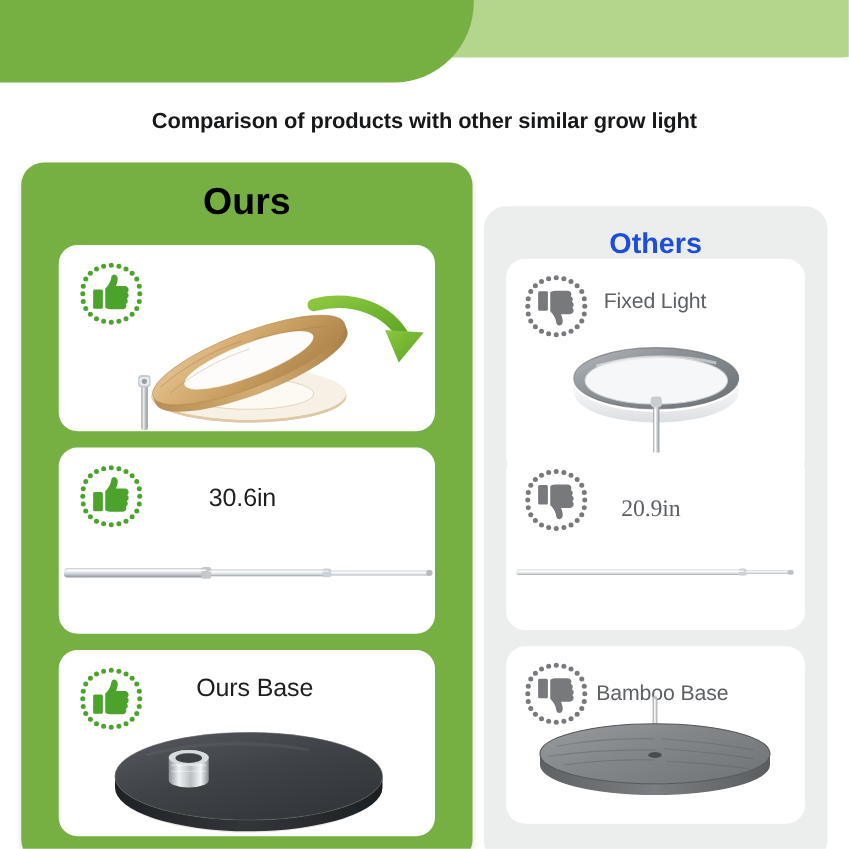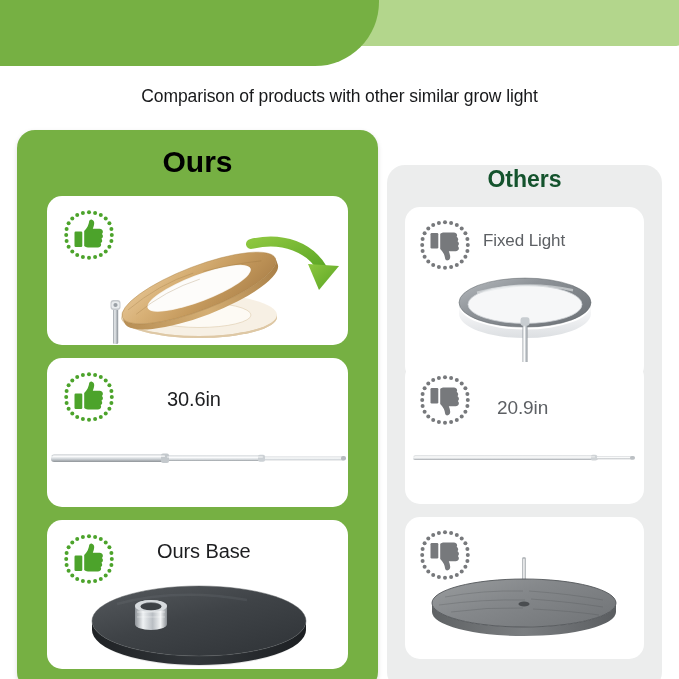--- a/index.html
+++ b/index.html
@@ -68,20 +68,21 @@
   #subtitle {
     position: absolute;
     left: 0;
     top: 86px;
     width: 679px;
     text-align: center;
     font-size: 17.5px;
     color: #17181a;
     letter-spacing: -0.1px;
     white-space: nowrap;
+    font-weight: bold;
   }
 
   
   .panel {
     position: absolute;
     box-sizing: border-box;
   }
   #panel-ours {
     left: 17px;
     top: 130px;
@@ -106,42 +107,42 @@
     text-align: center;
     font-weight: bold;
     white-space: nowrap;
   }
   #title-ours {
     top: 15px;
     font-size: 30px;
     color: #000000;
   }
   #title-others {
-    top: 1px;
+    top: 16px;
     font-size: 23px;
-    color: #14532d;
+    color: #1d4ed8;
   }
 
   
   .card {
     position: absolute;
     background: #ffffff;
     border-radius: 15px;
     box-sizing: border-box;
     overflow: hidden;
   }
   .card-ours { left: 30px; width: 301px; }
   .card-others { left: 18px; width: 239px; }
 
   .ours-r1 { top: 66px;  height: 149px; }
   .ours-r2 { top: 228px; height: 149px; }
   .ours-r3 { top: 390px; height: 149px; }
 
   .others-r1 { top: 42px;  height: 174px; }
-  .others-r2 { top: 197px; height: 142px; }
+  .others-r2 { top: 197px; height: 142px; font-family: Liberation Serif, serif; }
   .others-r3 { top: 352px; height: 142px; }
 
   
   .thumb-icon {
     position: absolute;
     width: 52px;
     height: 52px;
   }
   .ours-r1 .thumb-icon, .ours-r2 .thumb-icon, .ours-r3 .thumb-icon {
     left: 16px; top: 13px;
@@ -649,20 +650,21 @@
           <path d="M21.2 22.0 C22.0 21.2 23.4 19.6 24.6 17.4 C25.7 15.4 25.9 13.6 26.1 12.6
                    C26.4 11.2 27.6 10.3 28.9 10.7 C30.4 11.1 31.3 12.5 31.2 14.3
                    C31.1 16.3 30.4 18.3 29.8 19.7 L36.6 19.7 C38.6 19.7 40.1 21.2 39.9 23.0
                    C39.8 23.9 39.4 24.6 38.8 25.1 C39.6 25.6 40.0 26.5 39.9 27.5
                    C39.8 28.5 39.2 29.3 38.4 29.7 C39.0 30.2 39.3 31.0 39.2 31.9
                    C39.1 32.9 38.4 33.7 37.6 34.1 C38.0 34.6 38.2 35.3 38.1 36.0
                    C37.9 37.4 36.6 38.4 35.0 38.4 L25.0 38.4 C23.4 38.4 22.1 37.8 21.2 37.0 Z"></path>
         </g>
       </svg>
     </div>
+    <div class="card-label card-label-others lbl-bamboo">Bamboo Base</div>
     <div class="art">
       <svg viewBox="0 0 239 142" preserveAspectRatio="none">
         <defs>
           <linearGradient id="woodGreyTop" x1="0" y1="0" x2="1" y2="0.7">
             <stop offset="0" stop-color="#9a9d9f"></stop>
             <stop offset="0.45" stop-color="#85888b"></stop>
             <stop offset="1" stop-color="#74777a"></stop>
           </linearGradient>
           <linearGradient id="woodGreySide" x1="0" y1="0" x2="1" y2="0">
             <stop offset="0" stop-color="#5f6264"></stop>

